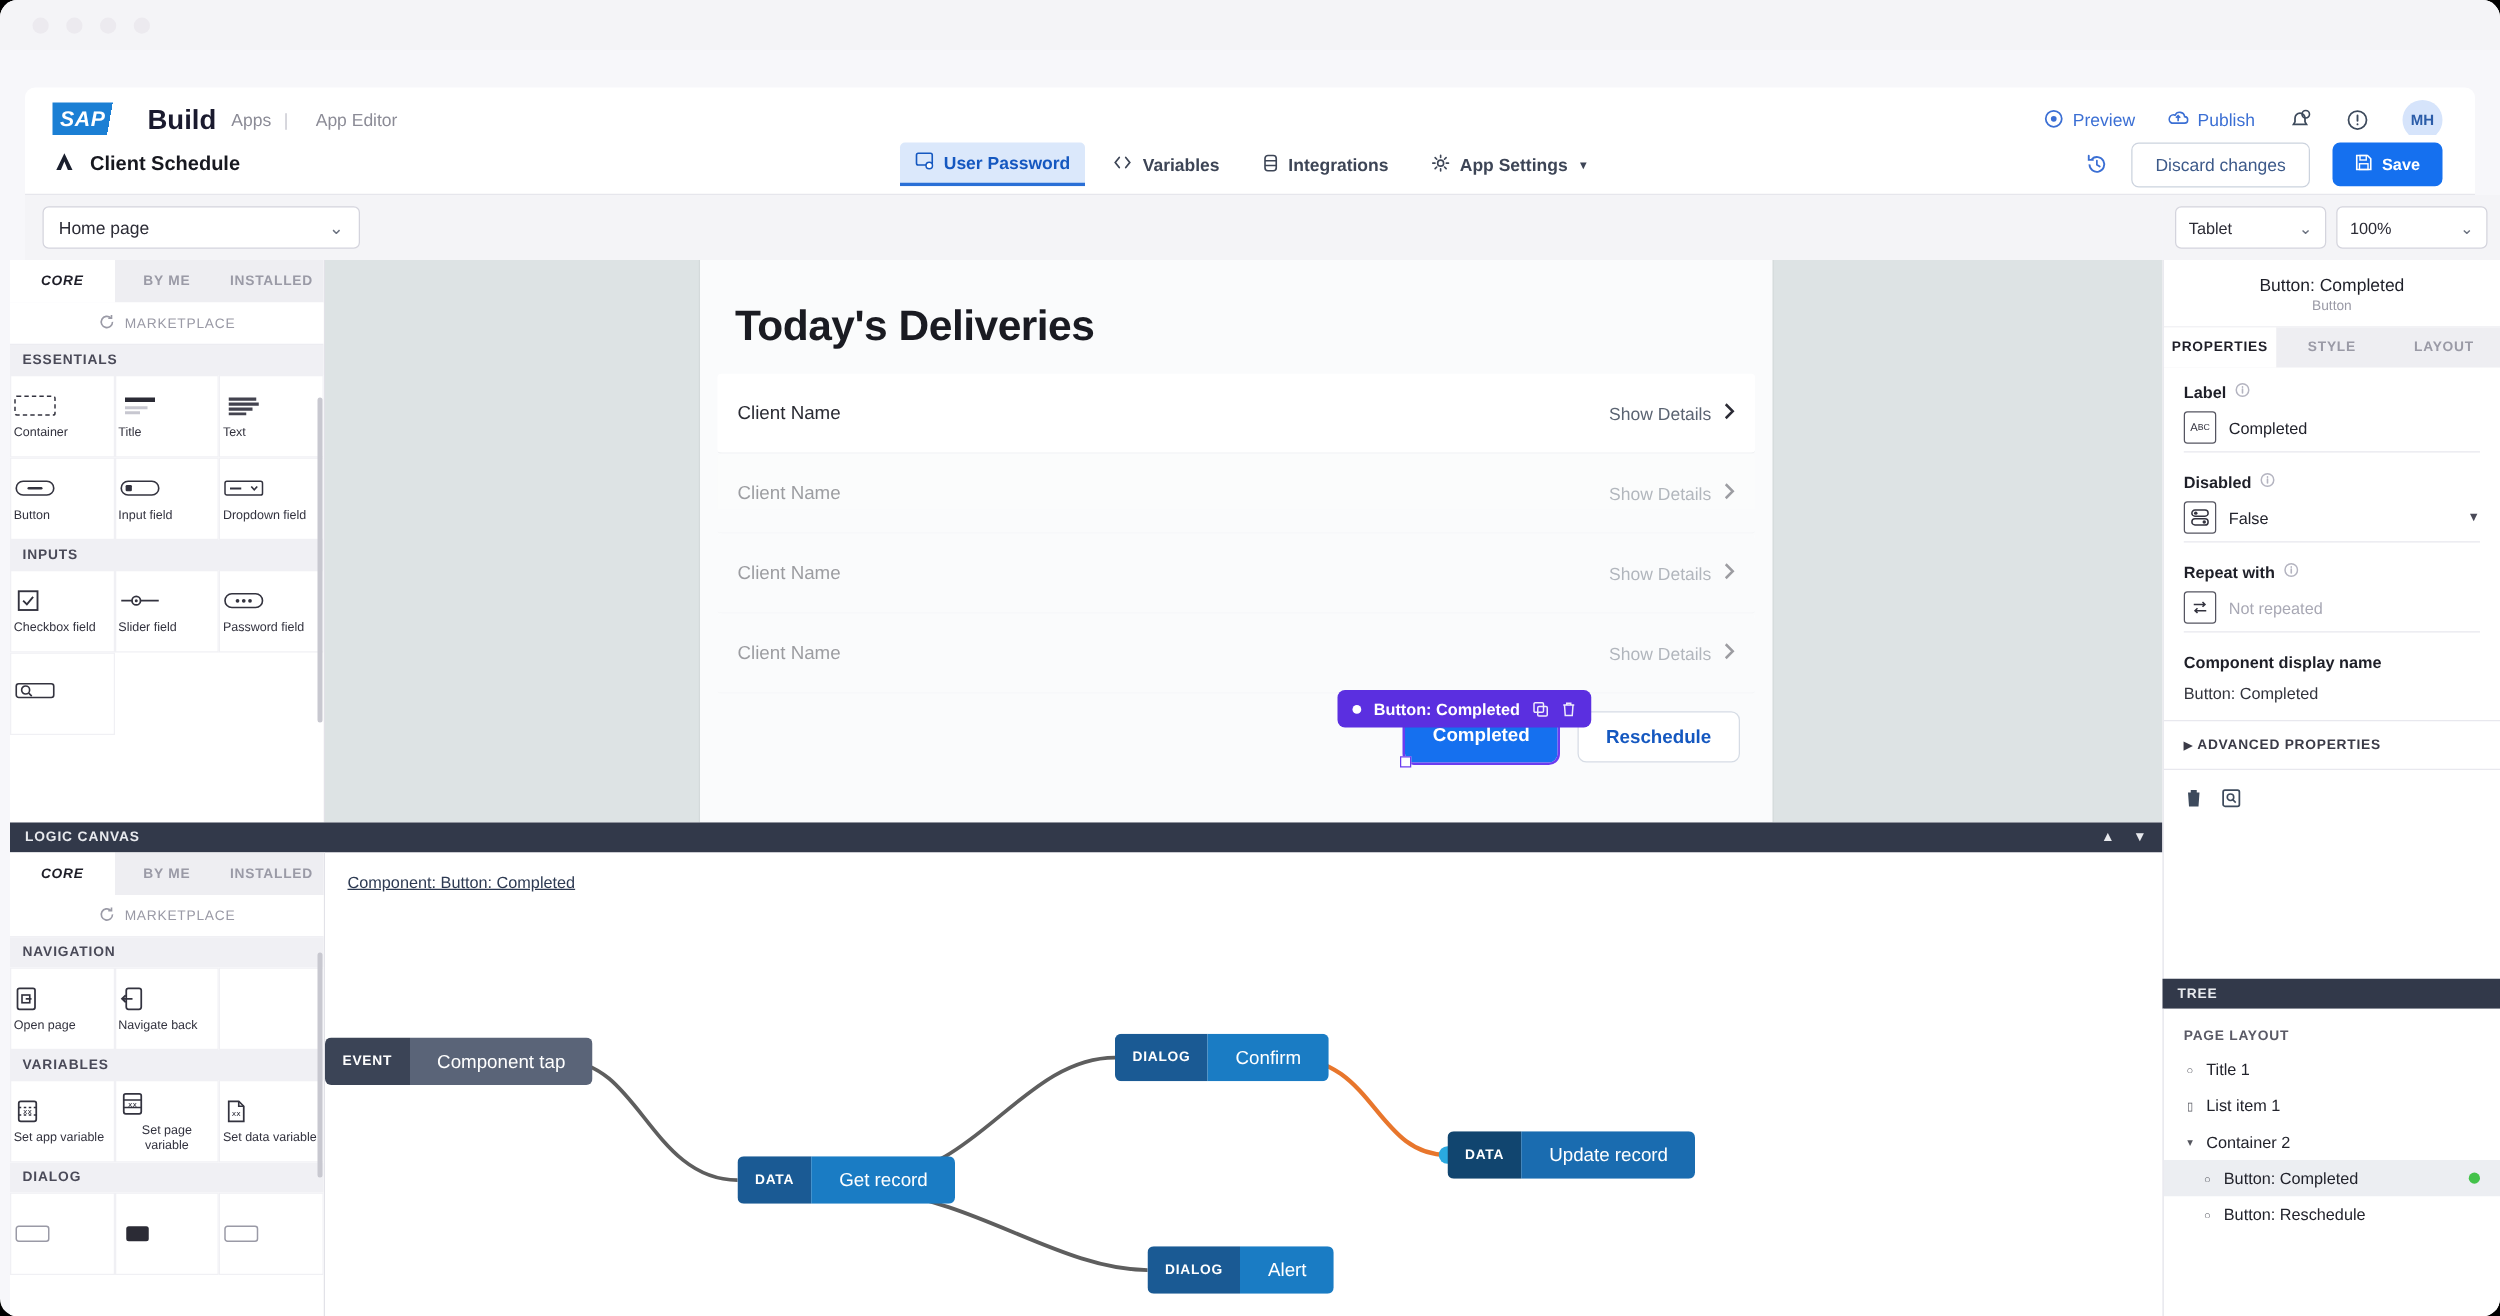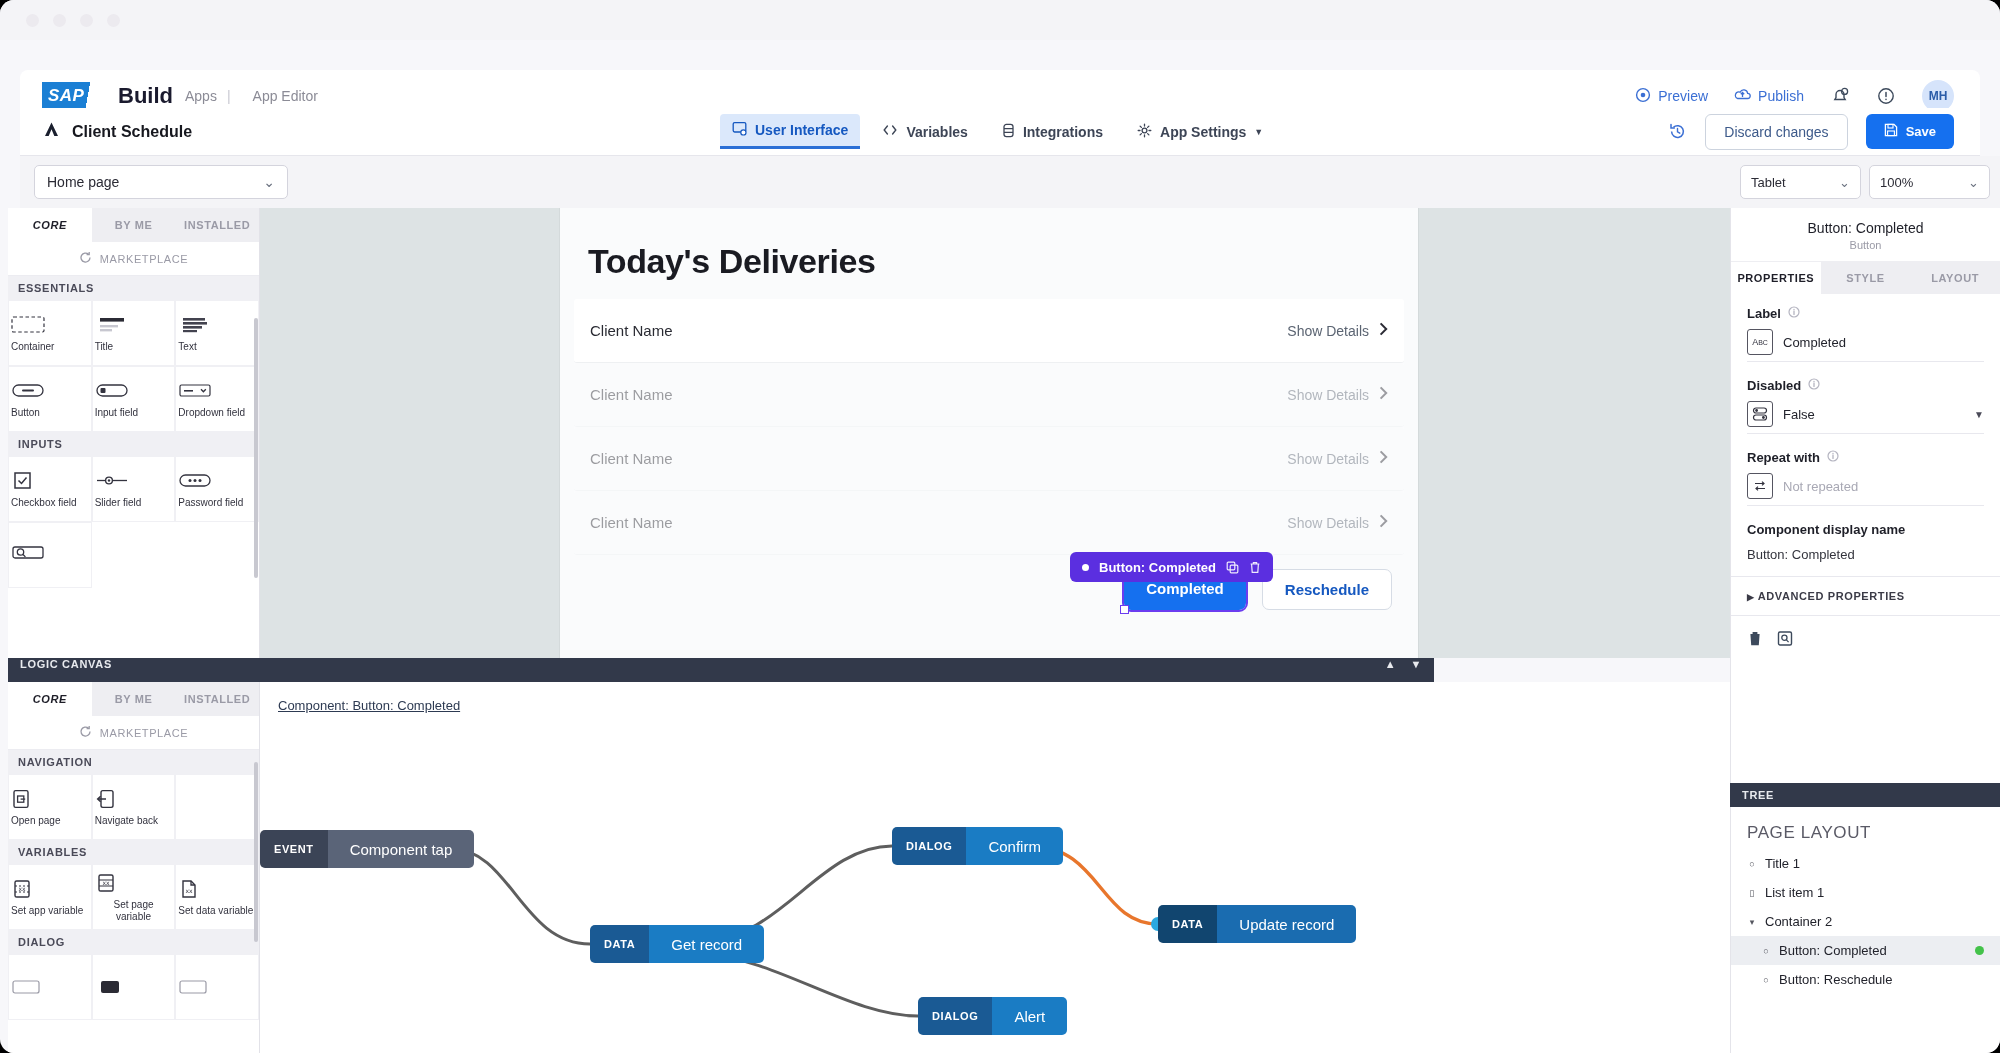--- a/index.html
+++ b/index.html
@@ -160,22 +160,22 @@
   .sel-badge {
     position: absolute; left: 1070px; top: 552px; height: 30px;
     background: #5b2fe0; color: #fff; border-radius: 6px;
     display: flex; align-items: center; gap: 10px; padding: 0 12px;
     font-size: 13px; font-weight: bold; z-index: 40;
   }
   .sel-badge .dot { width: 7px; height: 7px; border-radius: 50%; background: #fff; }
   .sel-badge .mini-ico { opacity: .9; cursor: pointer; display: flex; }
   
   .logic-header {
-    position: absolute; left: 8px; top: 658px; width: 1426px; height: 24px;
-    background: #32394a; display: flex; 
+    position: absolute; left: 8px; top: 658px; width: 1722px; height: 24px;
+    background: #32394a; display: flex; align-items: center;
     font-size: 11px; font-weight: bold; letter-spacing: .7px; color: #e8eaee; padding: 0 12px;
   }
   .logic-header .ctrls { margin-left: auto; display: flex; gap: 14px; }
   .logic-palette {
     position: absolute; left: 8px; top: 682px; width: 252px; height: 371px;
     background: #fff; overflow: hidden; border-right: 1px solid #e2e2e8;
   }
   .logic-canvas {
     position: absolute; left: 260px; top: 682px; width: 1470px; height: 371px;
     background: #fff; overflow: hidden;
@@ -244,21 +244,21 @@
   .tree-head {
     position: absolute; left: 1730px; top: 783px; width: 270px; height: 24px;
     background: #32394a; color: #e8eaee; font-size: 11px; font-weight: bold;
     letter-spacing: .7px; display: flex; align-items: center; padding: 0 12px;
   }
   .tree {
     position: absolute; left: 1730px; top: 807px; width: 270px; height: 246px;
     background: #fff; border-left: 1px solid #e4e4ea; padding-top: 10px; overflow: hidden;
   }
   .tree-label {
-    font-size: 17px; font-weight: normal; letter-spacing: .6px; color: #5a5a66; padding: 6px 16px;
+    font-size: 11px; font-weight: bold; letter-spacing: .6px; color: #5a5a66; padding: 6px 16px;
   }
   .tree-item {
     display: flex; align-items: center; gap: 8px; padding: 7px 16px;
     font-size: 13px; color: #22232c; cursor: pointer;
   }
   .tree-item.selected { background: #eceef2; }
   .tree-item .bullet { font-size: 9px; color: #55565f; width: 10px; display: flex; justify-content: center; }
   .tree-item .green { margin-left: auto; width: 9px; height: 9px; border-radius: 50%; background: #43c24a; }
   .tree-item.indent { padding-left: 30px; }
   .scrollbar-v {
@@ -332,21 +332,21 @@
     </div>
 
     <div class="nav-tabs">
       <div class="nav-tab active">
         <span>
           <svg width="15" height="15" viewBox="0 0 15 15">
               <rect x="1.2" y="1.6" width="12.6" height="9.4" rx="1.4" fill="none" stroke="#1558c0" stroke-width="1.3"></rect>
               <circle cx="11.4" cy="11.4" r="2.6" fill="#fff" stroke="#1558c0" stroke-width="1.2"></circle>
             </svg>
         </span>
-        <span>User Interface</span>
+        <span>User Password</span>
       </div>
       <div class="nav-tab">
         <span>
           <svg width="16" height="14" viewBox="0 0 16 14">
               <path d="M5.4 3 2.2 7l3.2 4M10.6 3 13.8 7l-3.2 4" fill="none" stroke="#3d4556" stroke-width="1.4" stroke-linecap="round"></path>
             </svg>
         </span>
         <span>Variables</span>
       </div>
       <div class="nav-tab">

